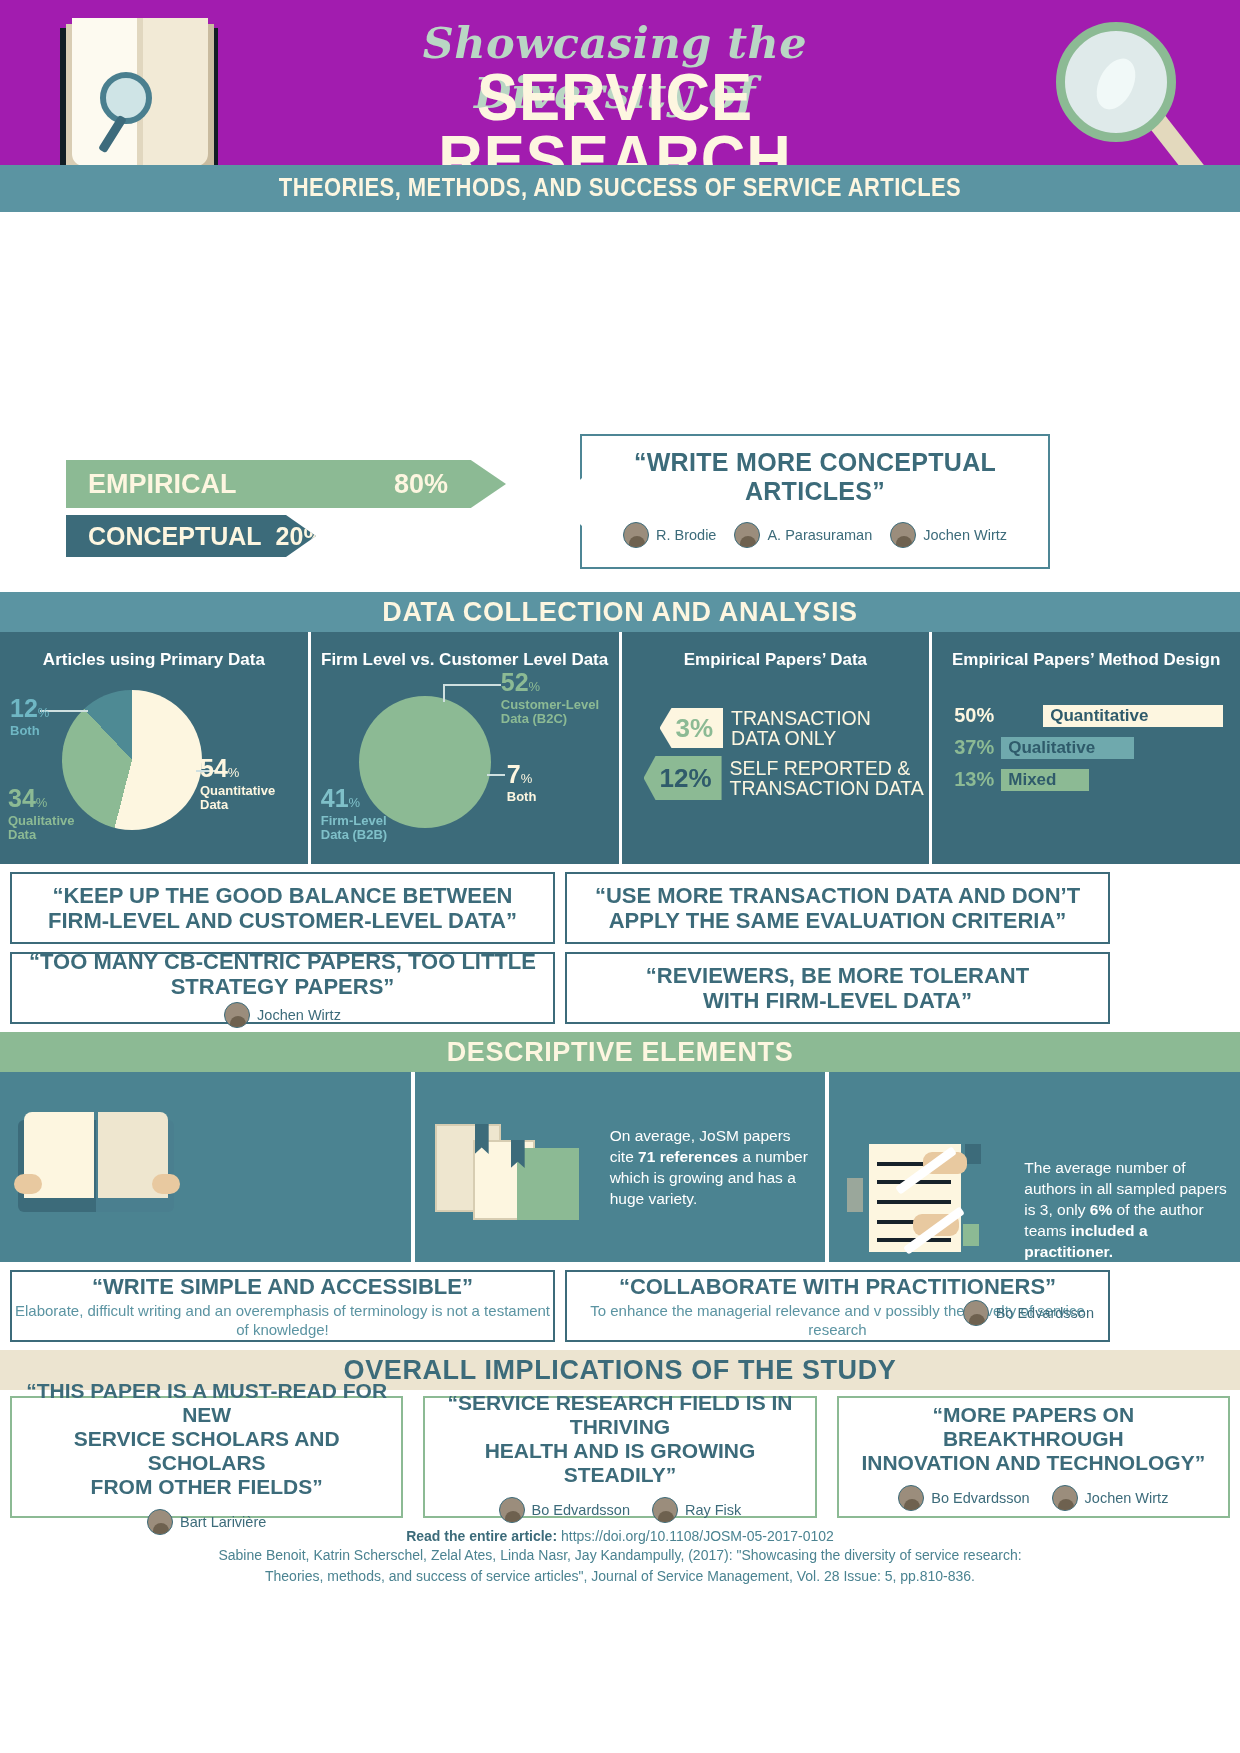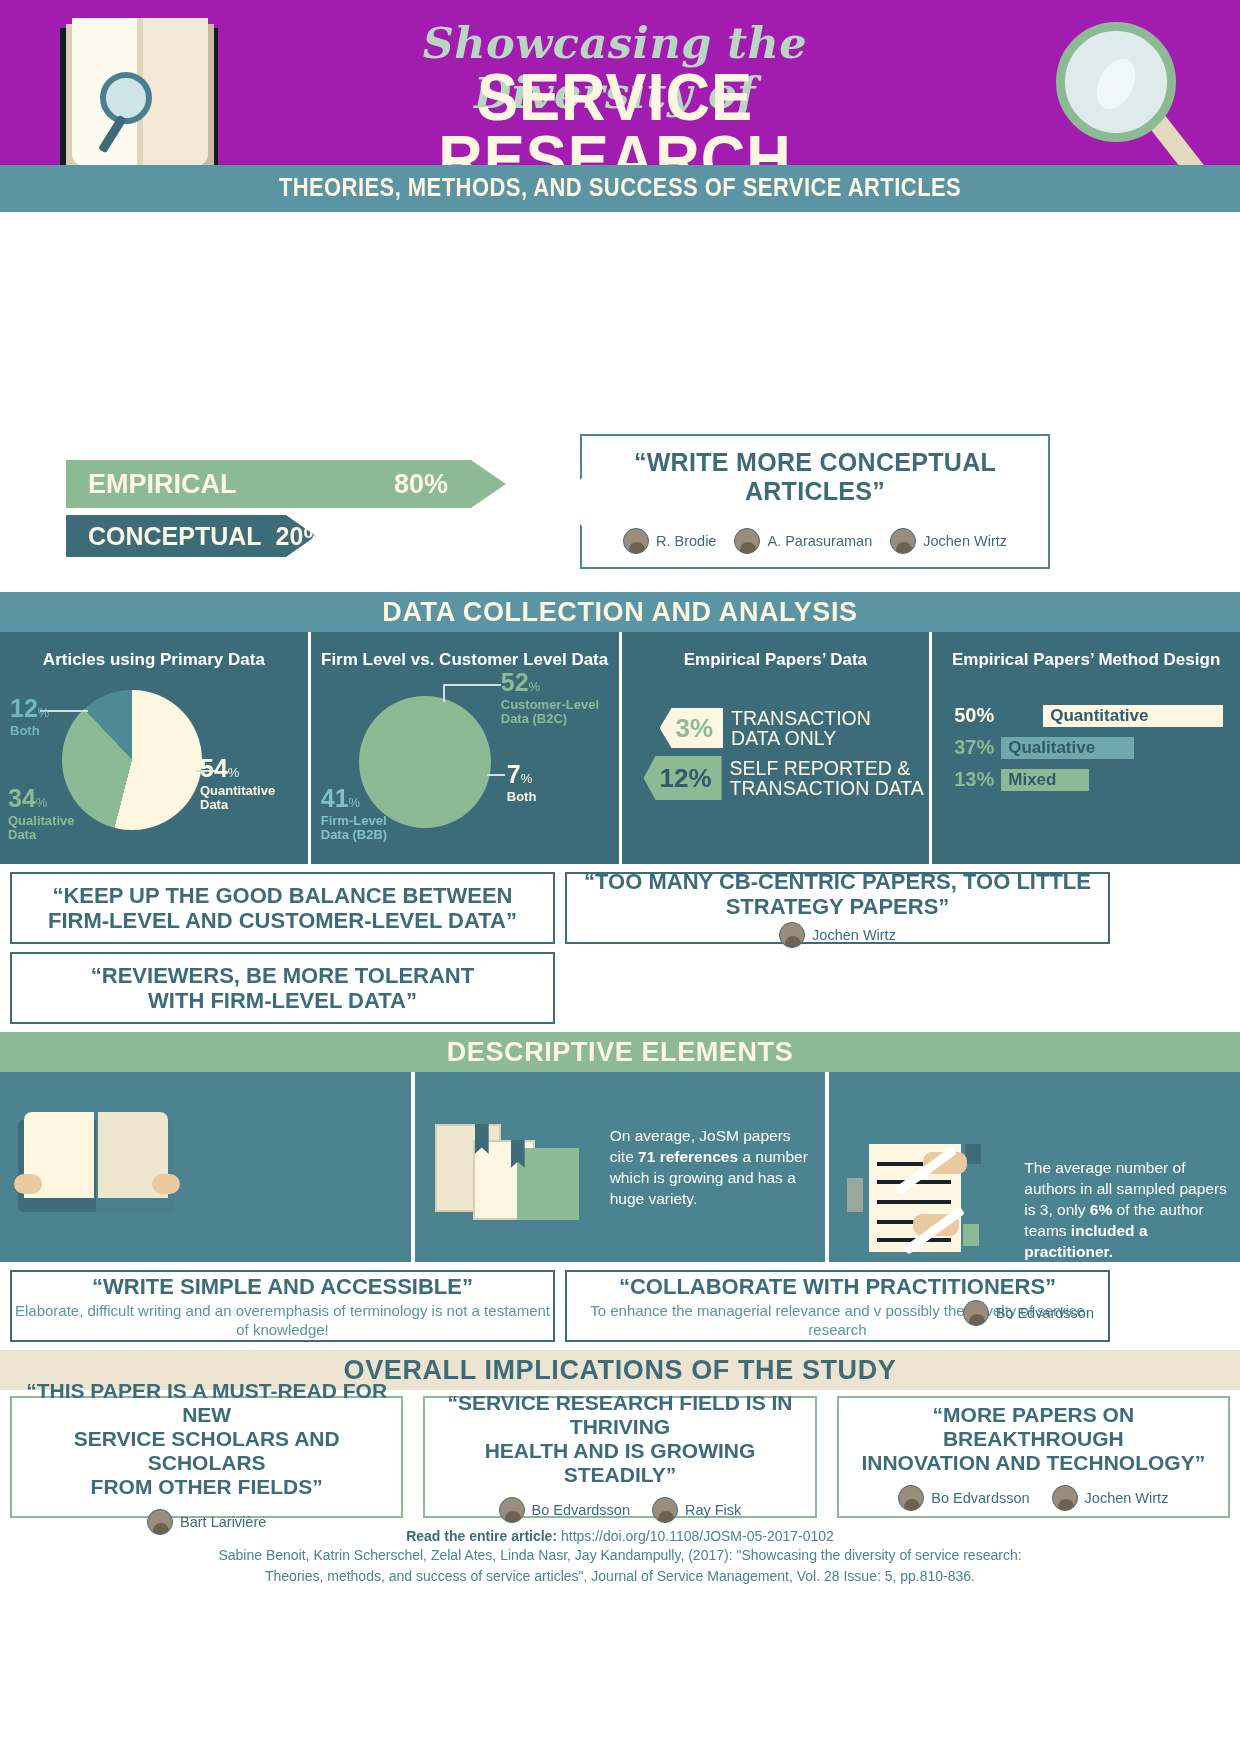--- a/index.html
+++ b/index.html
@@ -94,21 +94,21 @@
   .author { display: flex; align-items: center; gap: 7px; }
   .avatar { width: 26px; height: 26px; border-radius: 50%; background: #9b8d7c;
             border: 1.5px solid #3c6b7a; display: block; overflow: hidden; position: relative; }
   .avatar::after { content: ""; position: absolute; left: 5px; top: 13px; width: 16px; height: 16px;
                    border-radius: 50% 50% 0 0; background: #6e614f; }
   .author-name { color: #3c6b7a; font-size: 14.5px; }
 
   .c1 { left: 580px; top: 222px; width: 470px; height: 135px; }
   .c1 .q-title { font-size: 25px; margin-top: 12px; }
   .c1 .q-body { margin-top: 8px; }
-  .c1 .authors { margin-top: 22px; }
+  .c1 .authors { margin-top: 16px; }
   .notch-l {
     position: absolute; left: -25px; top: 42px; width: 0; height: 0;
     border-top: 24px solid transparent; border-bottom: 24px solid transparent;
     border-right: 25px solid #fff;
   }
   .notch-l::before {
     content:""; position:absolute; left:0; top:-24px; width:0; height:0;
     border-top: 24px solid transparent; border-bottom: 24px solid transparent;
     border-right: 25px solid #4d8695; z-index:-1;
   }
@@ -476,20 +476,24 @@
     </div>
 
   </div>
 
   <div class="qgrid">
     <div class="qbox">
       <div class="qt" style="white-space:pre-line">“KEEP UP THE GOOD BALANCE BETWEEN
 FIRM-LEVEL AND CUSTOMER-LEVEL DATA”</div>
     </div>
     <div class="qbox">
+      <div class="qt" style="white-space:pre-line">“USE MORE TRANSACTION DATA AND DON’T
+APPLY THE SAME EVALUATION CRITERIA”</div>
+    </div>
+    <div class="qbox">
       <div class="qt" style="white-space:pre-line">“TOO MANY CB-CENTRIC PAPERS, TOO LITTLE
 STRATEGY PAPERS”</div>
       <div class="qauth">
         <span class="avatar"></span>
         <span class="author-name">Jochen Wirtz</span>
       </div>
     </div>
     <div class="qbox">
       <div class="qt" style="white-space:pre-line">“REVIEWERS, BE MORE TOLERANT
 WITH FIRM-LEVEL DATA”</div>

